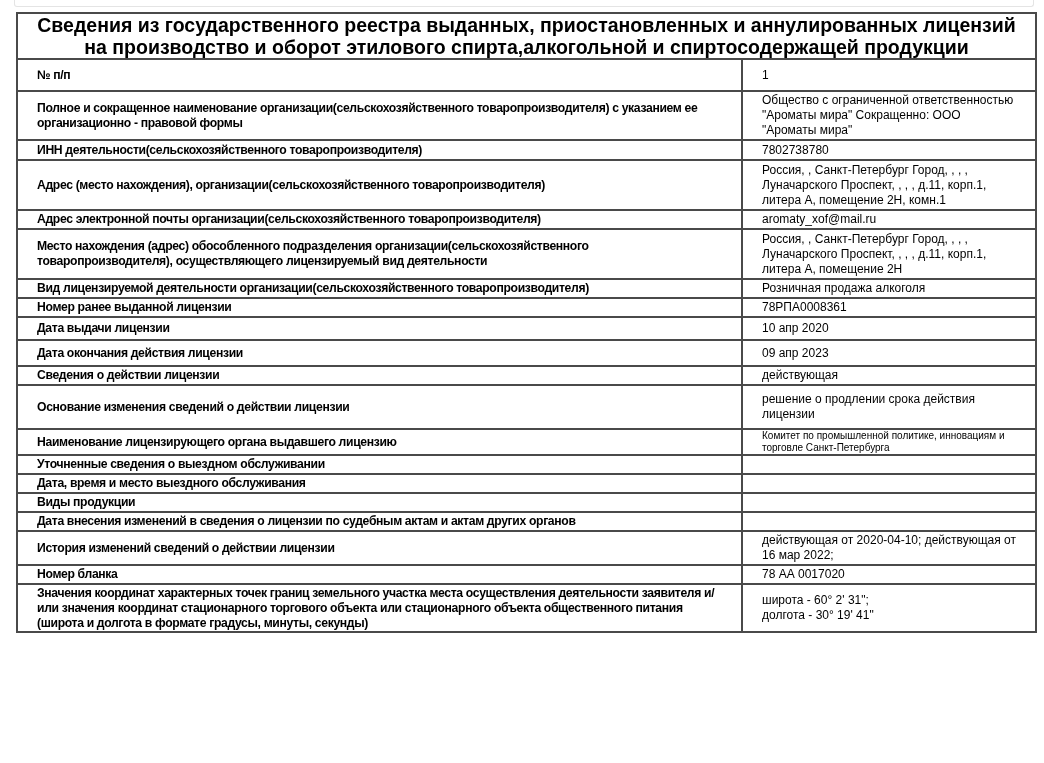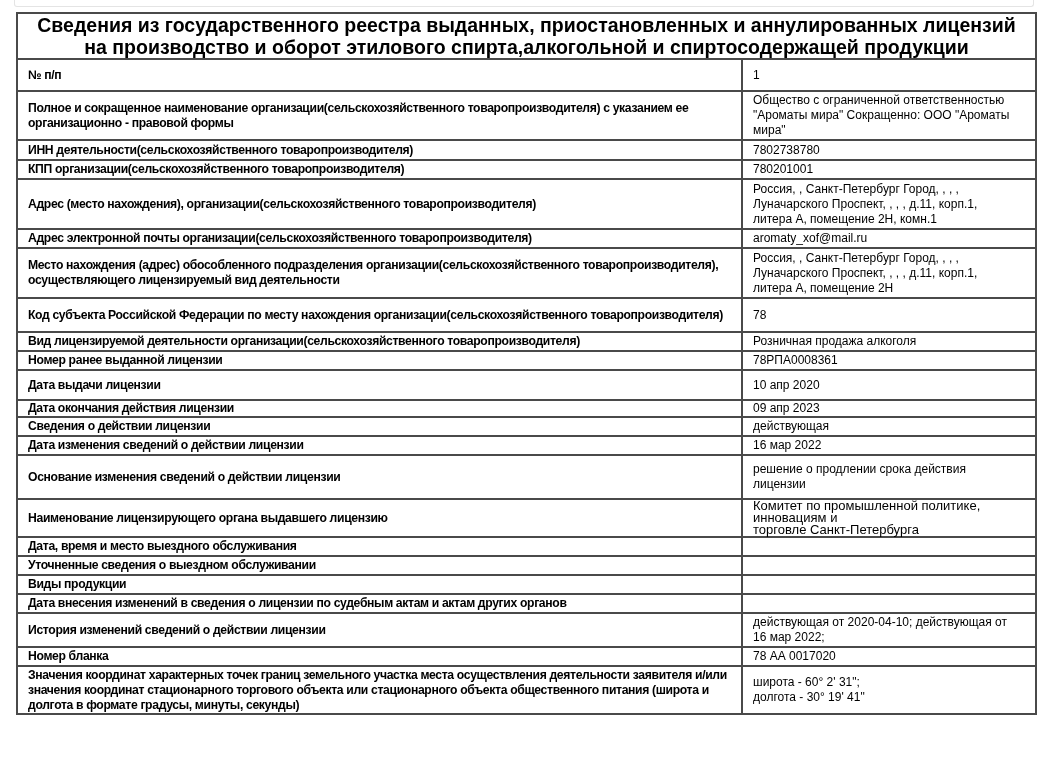--- a/index.html
+++ b/index.html
@@ -11,21 +11,21 @@
   }
   table.reg {
     position: absolute; left: 16px; top: 12px;
     width: 1019px;
     border-collapse: collapse;
     table-layout: fixed;
     border: 2px solid #3a3a3a;
   }
   table.reg td, table.reg th {
     border: 2px solid #4a4a4a;
-    padding: 0 10px;
+    padding: 0 19px;
     vertical-align: middle;
     color: #000;
   }
   th.title {
     font-family: "Liberation Sans", sans-serif;
     font-weight: bold;
     font-size: 19.5px;
     line-height: 22px;
     text-align: center;
     padding: 2px 2px 1px 2px;
@@ -39,21 +39,21 @@
     letter-spacing: -0.35px;
     transform-origin: left center;
     white-space: normal;
   }
   td.value {
     font-family: "Liberation Sans", sans-serif;
     font-size: 12px;
     line-height: 15px;
     white-space: pre-line;
   }
-  td.value.small { font-size: 13px; line-height: 12px; }
+  td.value.small { font-size: 10px; line-height: 12px; }
   col.c1 { width: 725px; }
   col.c2 { width: 294px; }
 </style>
 </head>
 <body>
 
 <div class="page-frame"></div>
 
 <table class="reg">
   <colgroup>
@@ -70,84 +70,72 @@
     <td class="value">1</td>
   </tr>
   <tr style="height:49px">
     <td class="label">Полное и сокращенное наименование организации(сельскохозяйственного товаропроизводителя) с указанием ее организационно - правовой формы</td>
     <td class="value">Общество с ограниченной ответственностью "Ароматы мира" Сокращенно: ООО "Ароматы мира"</td>
   </tr>
   <tr style="height:20px">
     <td class="label">ИНН деятельности(сельскохозяйственного товаропроизводителя)</td>
     <td class="value">7802738780</td>
   </tr>
-  <tr style="height:19px">
-    <td class="label">КПП организации(сельскохозяйственного товаропроизводителя)</td>
-    <td class="value">780201001</td>
-  </tr>
   <tr style="height:50px">
     <td class="label">Адрес (место нахождения), организации(сельскохозяйственного товаропроизводителя)</td>
     <td class="value">Россия, , Санкт-Петербург Город, , , ,
 Луначарского Проспект, , , , д.11, корп.1,
 литера А, помещение 2Н, комн.1</td>
   </tr>
   <tr style="height:19px">
     <td class="label">Адрес электронной почты организации(сельскохозяйственного товаропроизводителя)</td>
     <td class="value">aromaty_xof@mail.ru</td>
   </tr>
   <tr style="height:50px">
     <td class="label">Место нахождения (адрес) обособленного подразделения организации(сельскохозяйственного товаропроизводителя), осуществляющего лицензируемый вид деятельности</td>
     <td class="value">Россия, , Санкт-Петербург Город, , , ,
 Луначарского Проспект, , , , д.11, корп.1,
 литера А, помещение 2Н</td>
   </tr>
-  <tr style="height:34px">
-    <td class="label">Код субъекта Российской Федерации по месту нахождения организации(сельскохозяйственного товаропроизводителя)</td>
-    <td class="value">78</td>
-  </tr>
   <tr style="height:19px">
     <td class="label">Вид лицензируемой деятельности организации(сельскохозяйственного товаропроизводителя)</td>
     <td class="value">Розничная продажа алкоголя</td>
   </tr>
   <tr style="height:19px">
     <td class="label">Номер ранее выданной лицензии</td>
     <td class="value">78РПА0008361</td>
   </tr>
-  <tr style="height:30px">
+  <tr style="height:23px">
     <td class="label">Дата выдачи лицензии</td>
     <td class="value">10 апр 2020</td>
   </tr>
-  <tr style="height:17px">
+  <tr style="height:26px">
     <td class="label">Дата окончания действия лицензии</td>
     <td class="value">09 апр 2023</td>
   </tr>
   <tr style="height:19px">
     <td class="label">Сведения о действии лицензии</td>
     <td class="value">действующая</td>
-  </tr>
-  <tr style="height:19px">
-    <td class="label">Дата изменения сведений о действии лицензии</td>
-    <td class="value">16 мар 2022</td>
   </tr>
   <tr style="height:44px">
     <td class="label">Основание изменения сведений о действии лицензии</td>
     <td class="value">решение о продлении срока действия
 лицензии</td>
   </tr>
   <tr style="height:25px">
     <td class="label">Наименование лицензирующего органа выдавшего лицензию</td>
     <td class="value small">Комитет по промышленной политике, инновациям и
 торговле Санкт-Петербурга</td>
   </tr>
   <tr style="height:19px">
-    <td class="label">Дата, время и место выездного обслуживания</td>
+    <td class="label">Уточненные сведения о выездном обслуживании</td>
     <td class="value"></td>
   </tr>
   <tr style="height:19px">
-    <td class="label">Уточненные сведения о выездном обслуживании</td>
+    <td class="label">Дата, время и место выездного обслуживания</td>
     <td class="value"></td>
   </tr>
   <tr style="height:19px">
     <td class="label">Виды продукции</td>
     <td class="value"></td>
   </tr>
   <tr style="height:19px">
     <td class="label">Дата внесения изменений в сведения о лицензии по судебным актам и актам других органов</td>
     <td class="value"></td>
   </tr>

